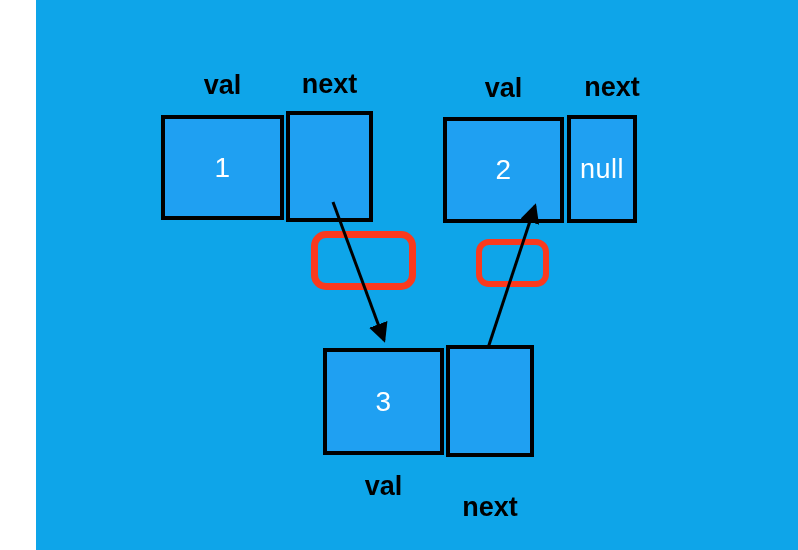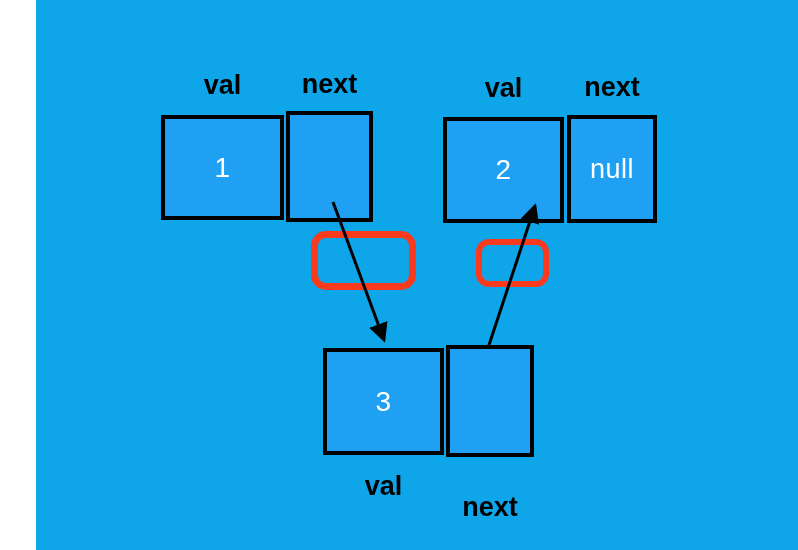--- a/index.html
+++ b/index.html
@@ -52,21 +52,21 @@
     left: 0; top: 0;
     pointer-events: none;
   }
   
   .n1-val  { left: 125px; top: 115px; width: 123px; height: 105px; }
   .n1-next { left: 250px; top: 111px; width: 87px;  height: 111px; }
   .n1-val-label  { left: 125px; top: 70px; width: 123px; }
   .n1-next-label { left: 250px; top: 69px; width: 87px; }
   
   .n2-val  { left: 407px; top: 117px; width: 121px; height: 106px; }
-  .n2-next { left: 531px; top: 115px; width: 90px;  height: 108px; font-size: 27px; }
+  .n2-next { left: 531px; top: 115px; width: 70px;  height: 108px; font-size: 27px; }
   .n2-val-label  { left: 407px; top: 73px; width: 121px; }
   .n2-next-label { left: 531px; top: 72px; width: 90px; }
   
   .n3-val  { left: 287px; top: 348px; width: 121px; height: 107px; }
   .n3-next { left: 410px; top: 345px; width: 88px;  height: 112px; }
   .n3-val-label  { left: 287px; top: 471px; width: 121px; }
   .n3-next-label { left: 410px; top: 492px; width: 88px; }
 </style>
 </head>
 <body>

